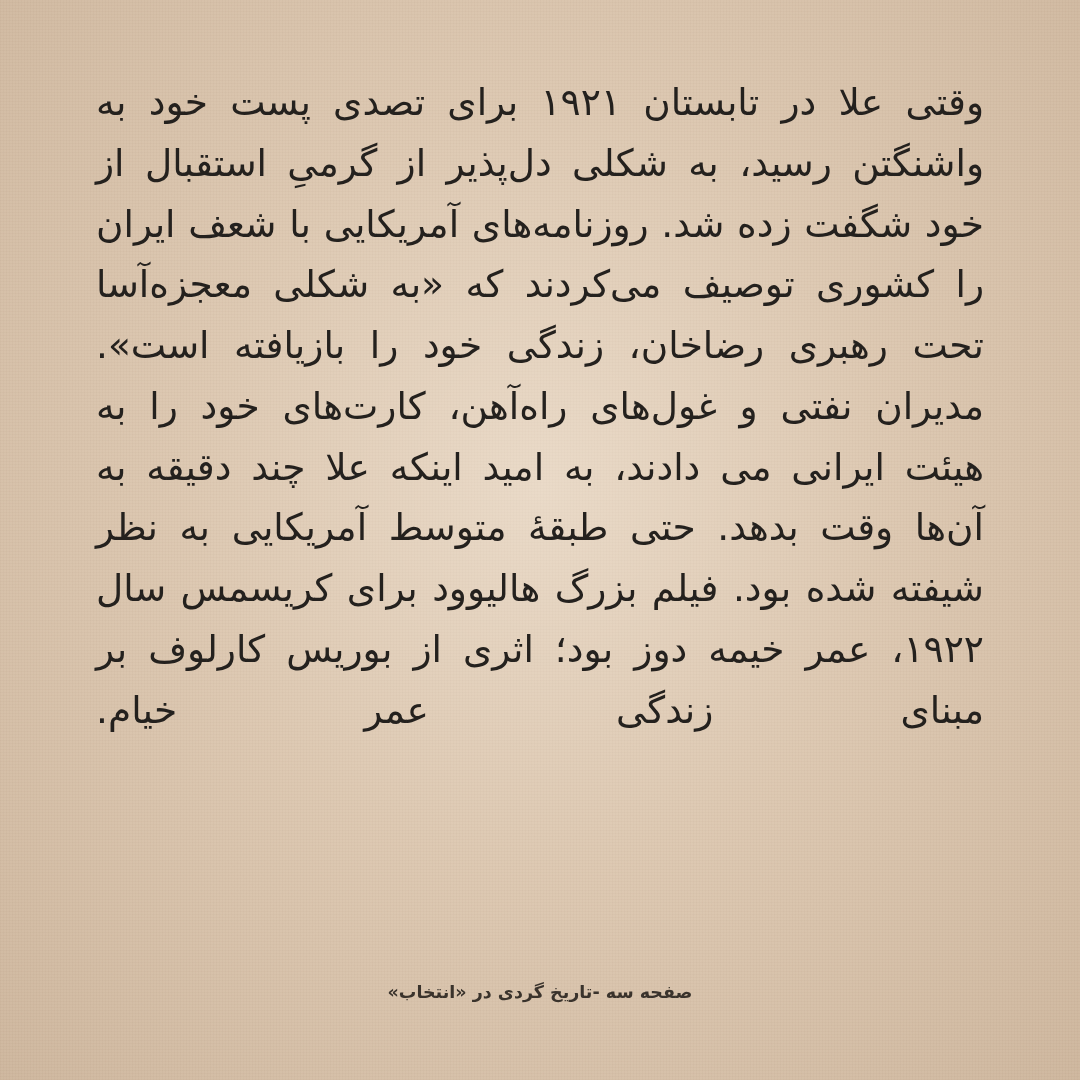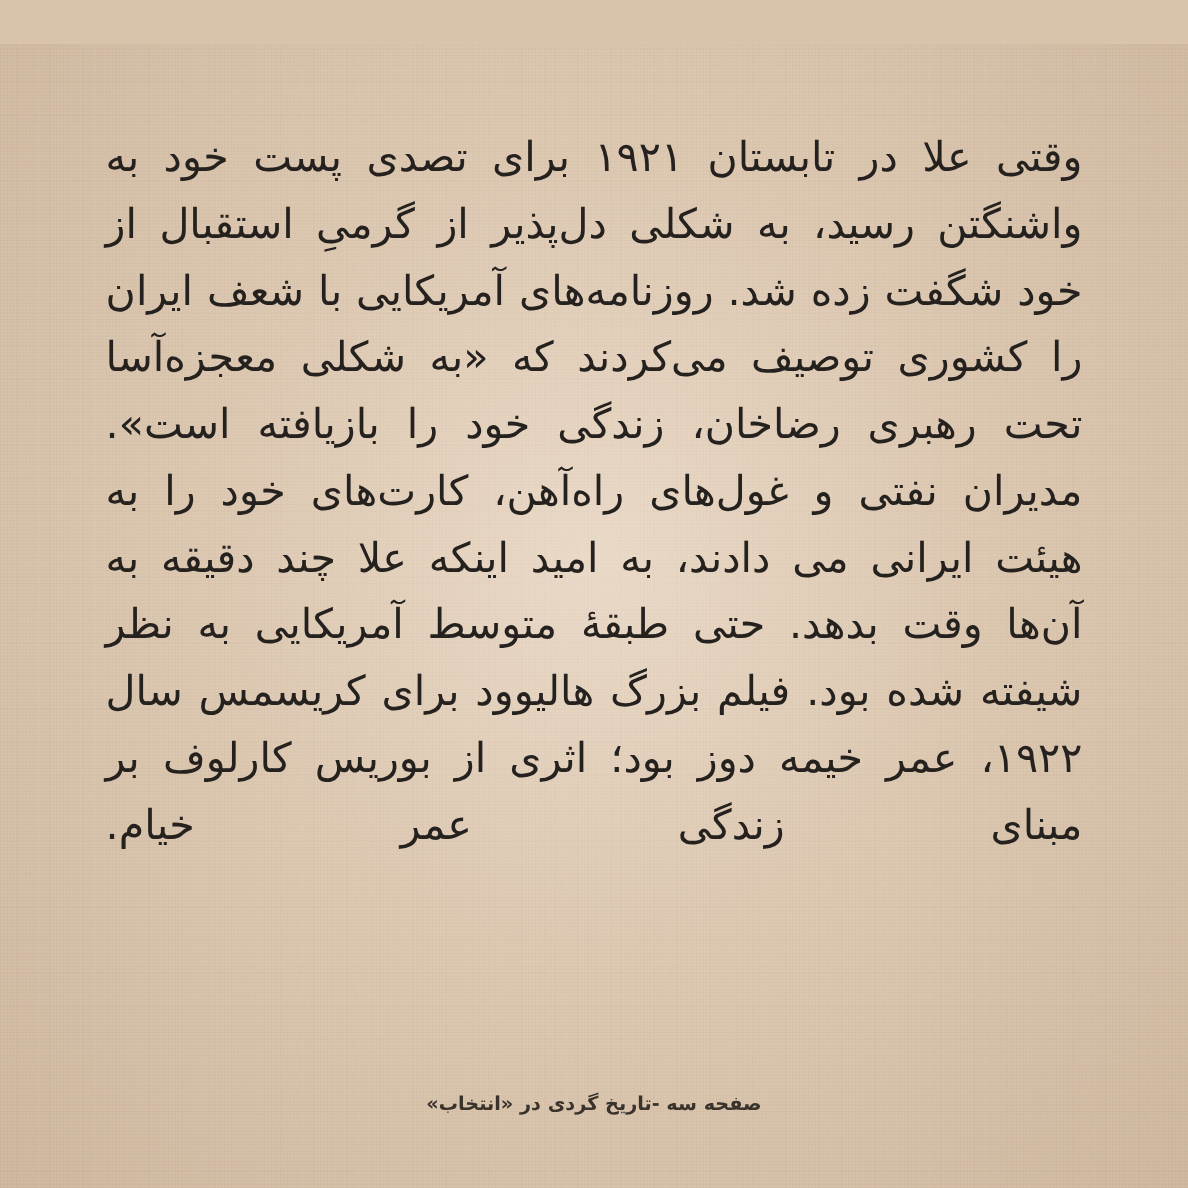--- a/index.html
+++ b/index.html
@@ -18,21 +18,20 @@
   .page {
     position: absolute;
     inset: 0;
     background:
       radial-gradient(ellipse at 50% 45%, rgba(255,247,236,0.45) 0%, rgba(255,247,236,0.12) 45%, rgba(120,90,62,0.10) 100%),
       repeating-linear-gradient(0deg, rgba(150,120,94,0.05) 0px, rgba(150,120,94,0.05) 1px, rgba(0,0,0,0) 1px, rgba(0,0,0,0) 3px),
       repeating-linear-gradient(90deg, rgba(150,120,94,0.05) 0px, rgba(150,120,94,0.05) 1px, rgba(0,0,0,0) 1px, rgba(0,0,0,0) 3px),
       #d9c3ab;
     box-sizing: border-box;
     padding: 16px;
-    margin-top: 40px;
   }
   .content {
     position: absolute;
     top: 72px;
     left: 96px;
     right: 96px;
     bottom: 96px;
     display: flex;
     flex-direction: column;
   }
@@ -55,21 +54,21 @@
   .para.last-left {
     text-align-last: justify;
   }
   .para-gap {
     height: 58px;
   }
   .footer {
     position: absolute;
     left: 0;
     right: 0;
-    bottom: 66px;
+    bottom: 78px;
     text-align: center;
     direction: rtl;
     color: #3a332c;
     font-size: 17.5px;
     font-weight: 700;
     letter-spacing: 0.2px;
   }
 </style>
 </head>
 <body>

